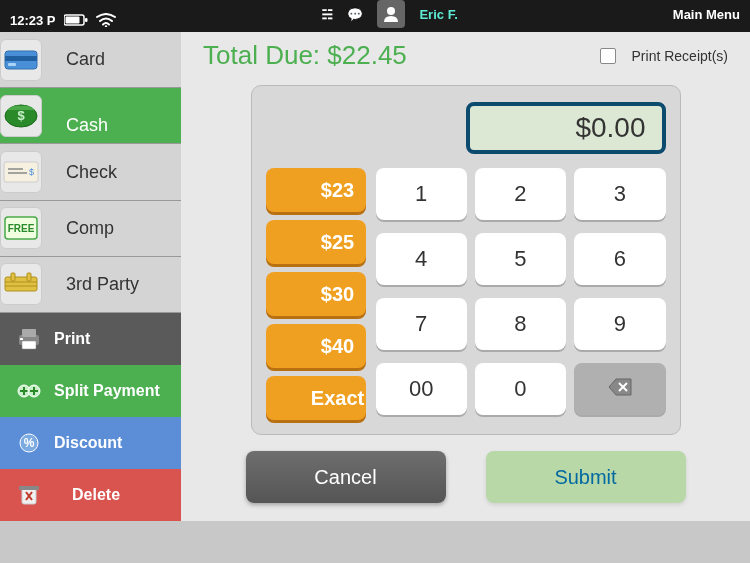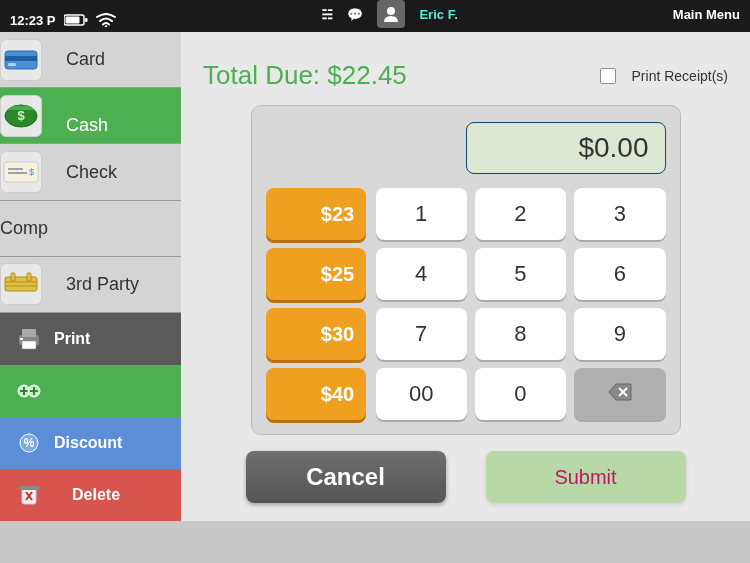--- a/index.html
+++ b/index.html
@@ -86,21 +86,21 @@
       background: #e8e8e8;
       display: flex; flex-direction: column;
       align-items: center;
       padding: 0;
     }
 
     
     .content-header {
       width: 100%;
       display: flex; align-items: center; justify-content: space-between;
-      padding: 28px 22px 10px 22px;
+      padding: 8px 22px 10px 22px;
       background: #e8e8e8;
     }
     .total-due {
       font-size: 26px; font-weight: 400; color: #4caf50;
     }
     .print-receipt {
       display: flex; align-items: center; gap: 16px; font-size: 14px; color: #333;
     }
     .checkbox-sq {
       width: 16px; height: 16px; border: 1.5px solid #888; border-radius: 2px; background: white;
@@ -115,21 +115,21 @@
       margin: 4px auto 0 auto;
       border: 1px solid #bbb;
     }
 
     
     .display-row {
       display: flex; justify-content: flex-end; margin-bottom: 14px;
     }
     .display-box {
       background: #dce8d4;
-      border: 1px solid #0c4a6e;
+      border: 4px solid #0c4a6e;
       border-radius: 8px;
       width: 200px; height: 52px;
       display: flex; align-items: center; justify-content: flex-end;
       padding-right: 16px;
       font-size: 28px; color: #333; font-weight: 400;
     }
 
     
     .numpad-grid {
       display: flex; gap: 10px;
@@ -137,21 +137,21 @@
     .preset-col {
       display: flex; flex-direction: column; gap: 8px; width: 100px;
     }
     .digits-col {
       flex: 1; display: grid; grid-template-columns: 1fr 1fr 1fr; gap: 8px;
     }
 
     .preset-btn {
       background: #f0a020;
       border: none; border-radius: 8px;
-      height: 52px; width: 100%;
+      height: 44px; width: 100%;
       font-size: 20px; font-weight: 600; color: white;
       cursor: pointer;
       box-shadow: 0 3px 0 #b87010;
       padding-left: 44px;
     }
 
     .digit-btn {
       background: white;
       border: none; border-radius: 8px;
       height: 52px;
@@ -166,29 +166,29 @@
 
     
     .bottom-btns {
       display: flex; gap: 40px; margin-top: auto; margin-bottom: 18px;
       width: 100%; justify-content: center;
     }
     .cancel-btn {
       width: 200px; height: 52px;
       background: linear-gradient(180deg, #6e6e6e, #555);
       border: none; border-radius: 8px;
-      color: white; font-size: 24px; font-weight: 700;
+      color: white; font-size: 20px; font-weight: 400;
       cursor: pointer;
       box-shadow: 0 2px 4px rgba(0,0,0,0.3);
     }
     .submit-btn {
       width: 200px; height: 52px;
       background: #b8d8a8;
       border: none; border-radius: 8px;
-      color: #be185d; font-size: 20px; font-weight: 500;
+      color: #0369a1; font-size: 20px; font-weight: 500;
       cursor: pointer;
       box-shadow: 0 2px 4px rgba(0,0,0,0.1);
     }
   </style>
 </head>
 <body>
 
 <div class="status-bar">
   <div class="status-left">
     <span>12:23 P</span>
@@ -261,20 +261,26 @@
             <rect x="1" y="3" width="34" height="20" rx="2" fill="#f5f0e0" stroke="#ccc" stroke-width="1"></rect>
             <line x1="5" y1="10" x2="20" y2="10" stroke="#888" stroke-width="1.5"></line>
             <line x1="5" y1="14" x2="24" y2="14" stroke="#888" stroke-width="1.5"></line>
             <text x="26" y="16" font-size="9" fill="#4a90d9">$</text>
           </svg>
       </div>
       <span class="sidebar-item-label">Check</span>
     </div>
 
     <div class="sidebar-item">
+      <div class="sidebar-icon comp-icon">
+        <svg width="36" height="26" viewBox="0 0 36 26">
+            <rect x="2" y="2" width="32" height="22" rx="3" fill="#f0ffe0" stroke="#4aaa4a" stroke-width="1.5"></rect>
+            <text x="18" y="17" text-anchor="middle" font-size="10" font-weight="bold" fill="#2a8a2a">FREE</text>
+          </svg>
+      </div>
       <span class="sidebar-item-label">Comp</span>
     </div>
 
     <div class="sidebar-item">
       <div class="sidebar-icon party-icon">
         <svg width="36" height="28" viewBox="0 0 36 28">
             <rect x="2" y="7" width="32" height="14" rx="2" fill="#e0c040" stroke="#b09020" stroke-width="1"></rect>
             <line x1="2" y1="12" x2="34" y2="12" stroke="#b09020" stroke-width="1"></line>
             <line x1="2" y1="16" x2="34" y2="16" stroke="#b09020" stroke-width="1"></line>
             <rect x="8" y="3" width="4" height="8" rx="1" fill="#e0c040" stroke="#b09020" stroke-width="1"></rect>
@@ -300,20 +306,21 @@
         <span class="action-icon">
           <svg width="26" height="22" viewBox="0 0 26 22">
               <circle cx="8" cy="11" r="6" fill="#c8f0c8" stroke="white" stroke-width="1"></circle>
               <line x1="8" y1="7" x2="8" y2="15" stroke="#2a8a2a" stroke-width="2"></line>
               <line x1="4" y1="11" x2="12" y2="11" stroke="#2a8a2a" stroke-width="2"></line>
               <circle cx="18" cy="11" r="6" fill="#c8f0c8" stroke="white" stroke-width="1"></circle>
               <line x1="18" y1="7" x2="18" y2="15" stroke="#2a8a2a" stroke-width="2"></line>
               <line x1="14" y1="11" x2="22" y2="11" stroke="#2a8a2a" stroke-width="2"></line>
             </svg>
         </span>
+        <span>Split Payment</span>
       </button>
       <button class="action-btn discount">
         <span class="action-icon">
           <svg width="24" height="22" viewBox="0 0 24 22">
               <circle cx="12" cy="11" r="9" fill="#7aaae0" stroke="white" stroke-width="1"></circle>
               <text x="12" y="15" text-anchor="middle" font-size="12" font-weight="bold" fill="white">%</text>
             </svg>
         </span>
         <span>Discount</span>
       </button>
@@ -345,20 +352,21 @@
     <div class="numpad-container">
       <div class="display-row">
         <div class="display-box">$0.00</div>
       </div>
       <div class="numpad-grid">
         <div class="preset-col">
           <button class="preset-btn">$23</button>
           <button class="preset-btn">$25</button>
           <button class="preset-btn">$30</button>
           <button class="preset-btn">$40</button>
+          <button class="preset-btn">Exact</button>
         </div>
         <div class="digits-col">
           <button class="digit-btn">1</button>
           <button class="digit-btn">2</button>
           <button class="digit-btn">3</button>
           <button class="digit-btn">4</button>
           <button class="digit-btn">5</button>
           <button class="digit-btn">6</button>
           <button class="digit-btn">7</button>
           <button class="digit-btn">8</button>

